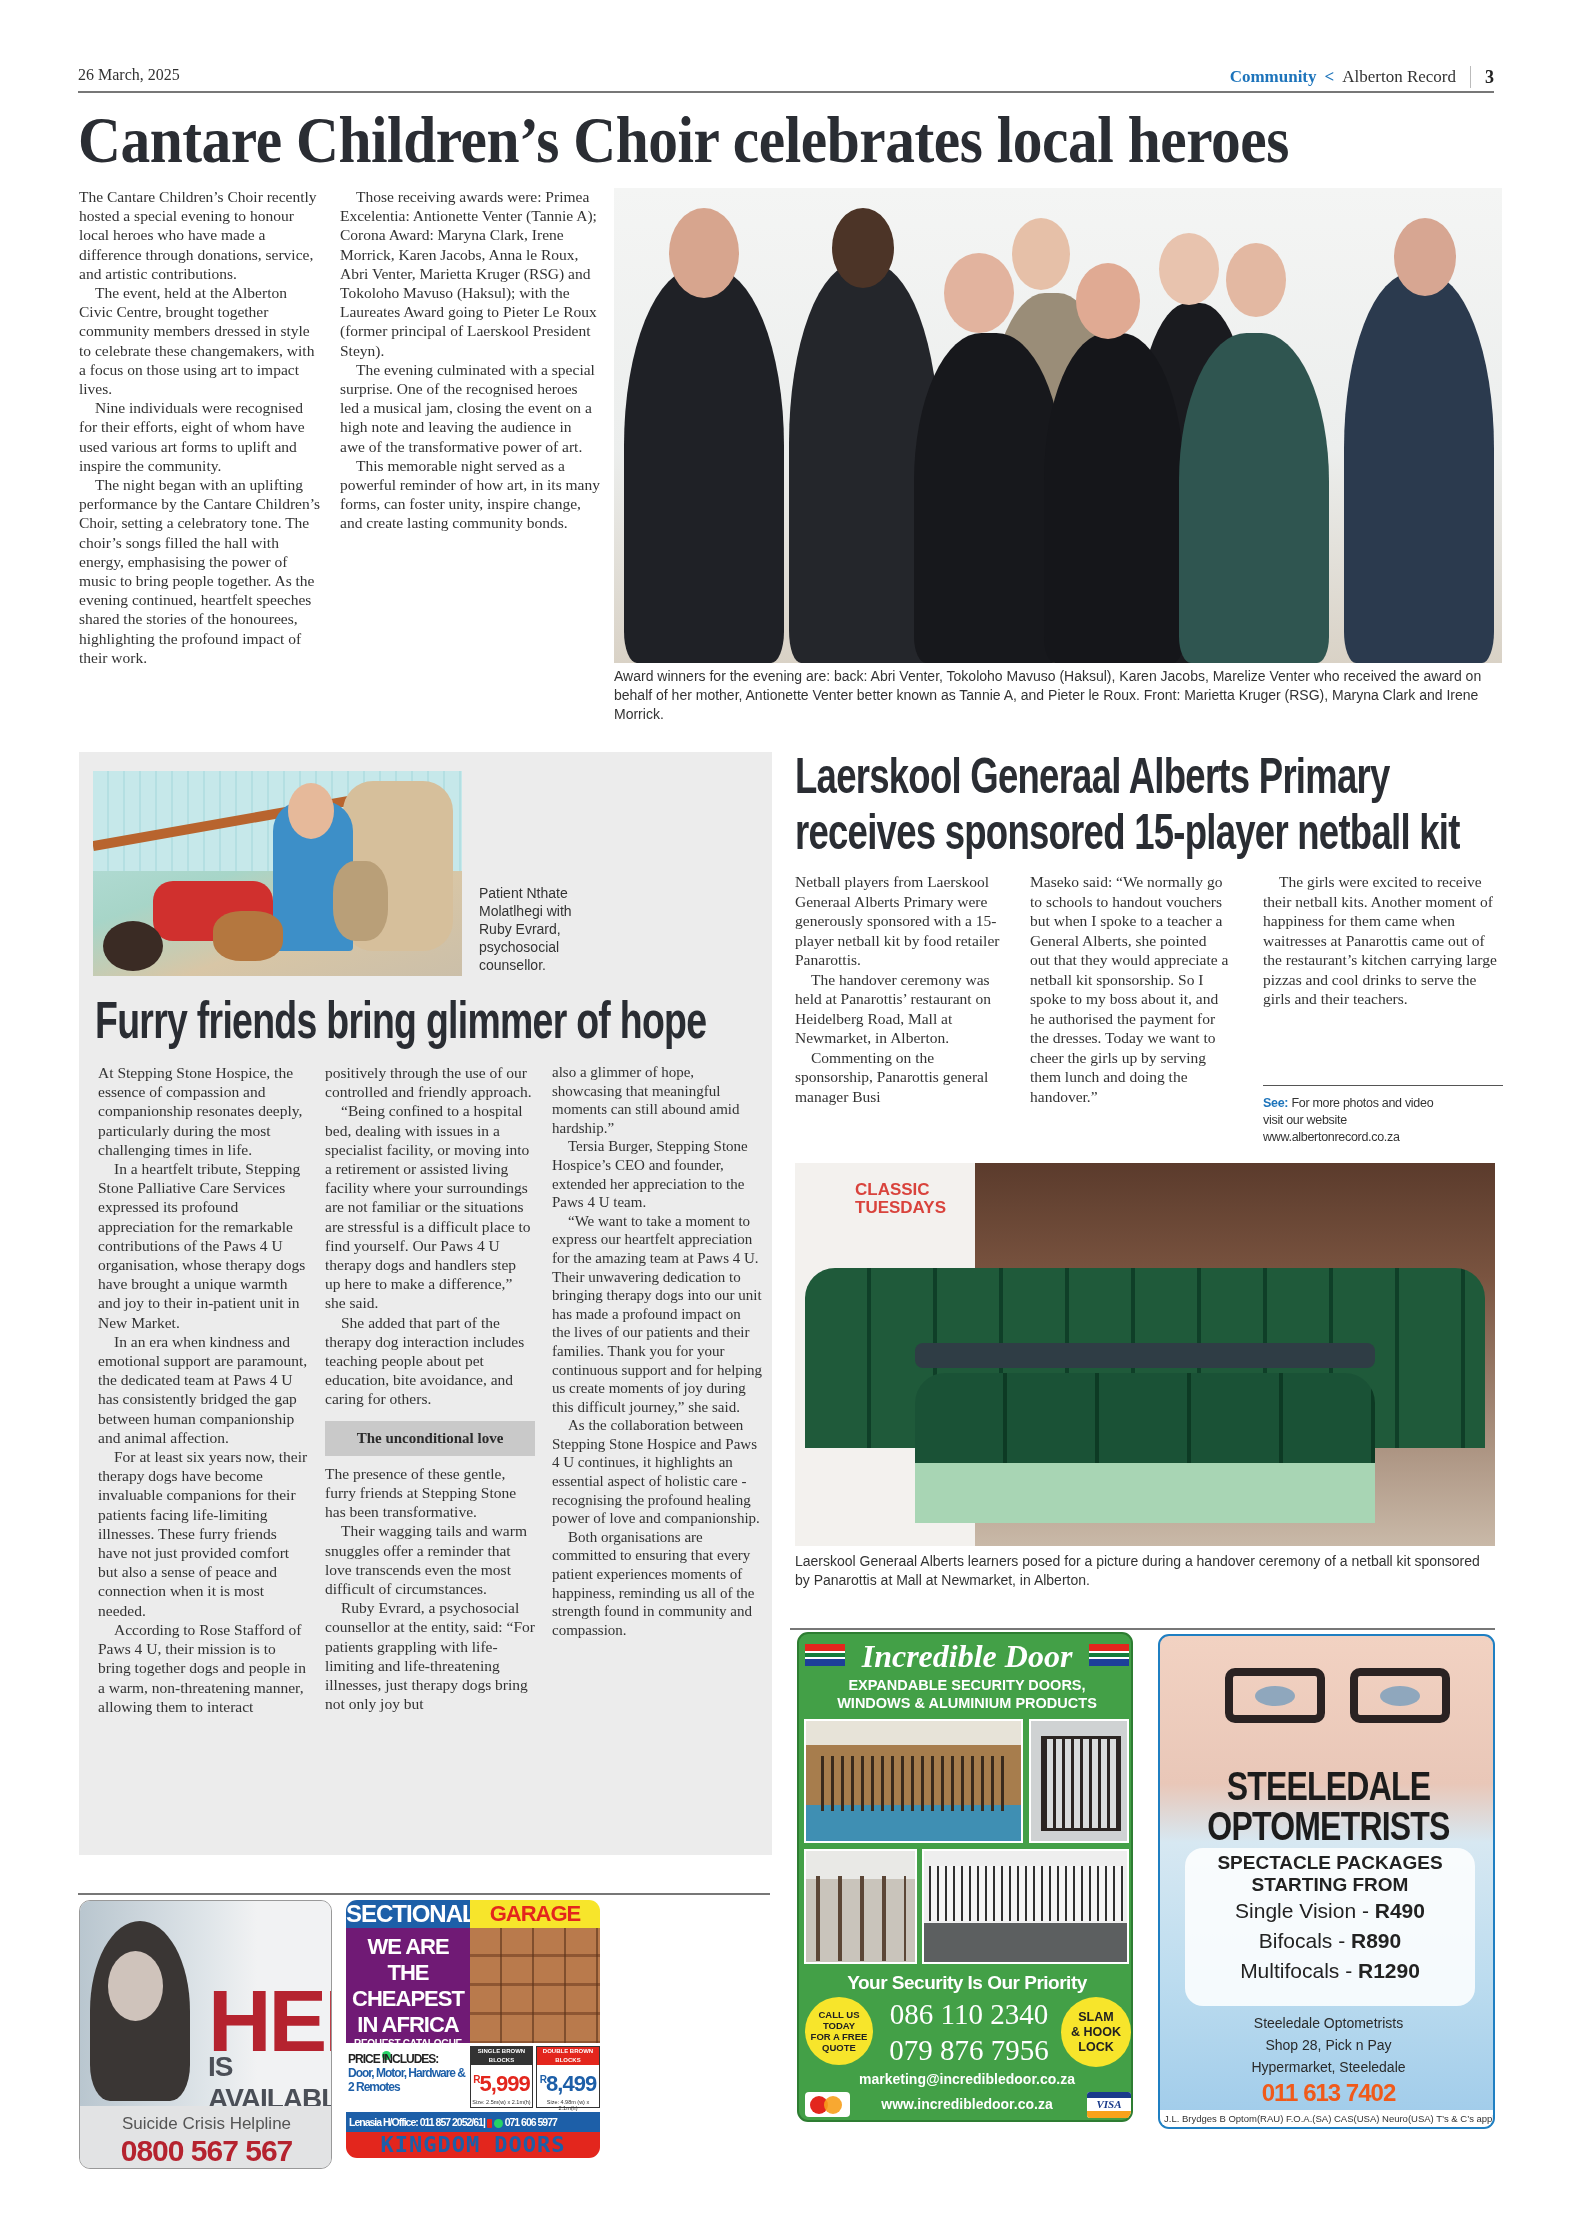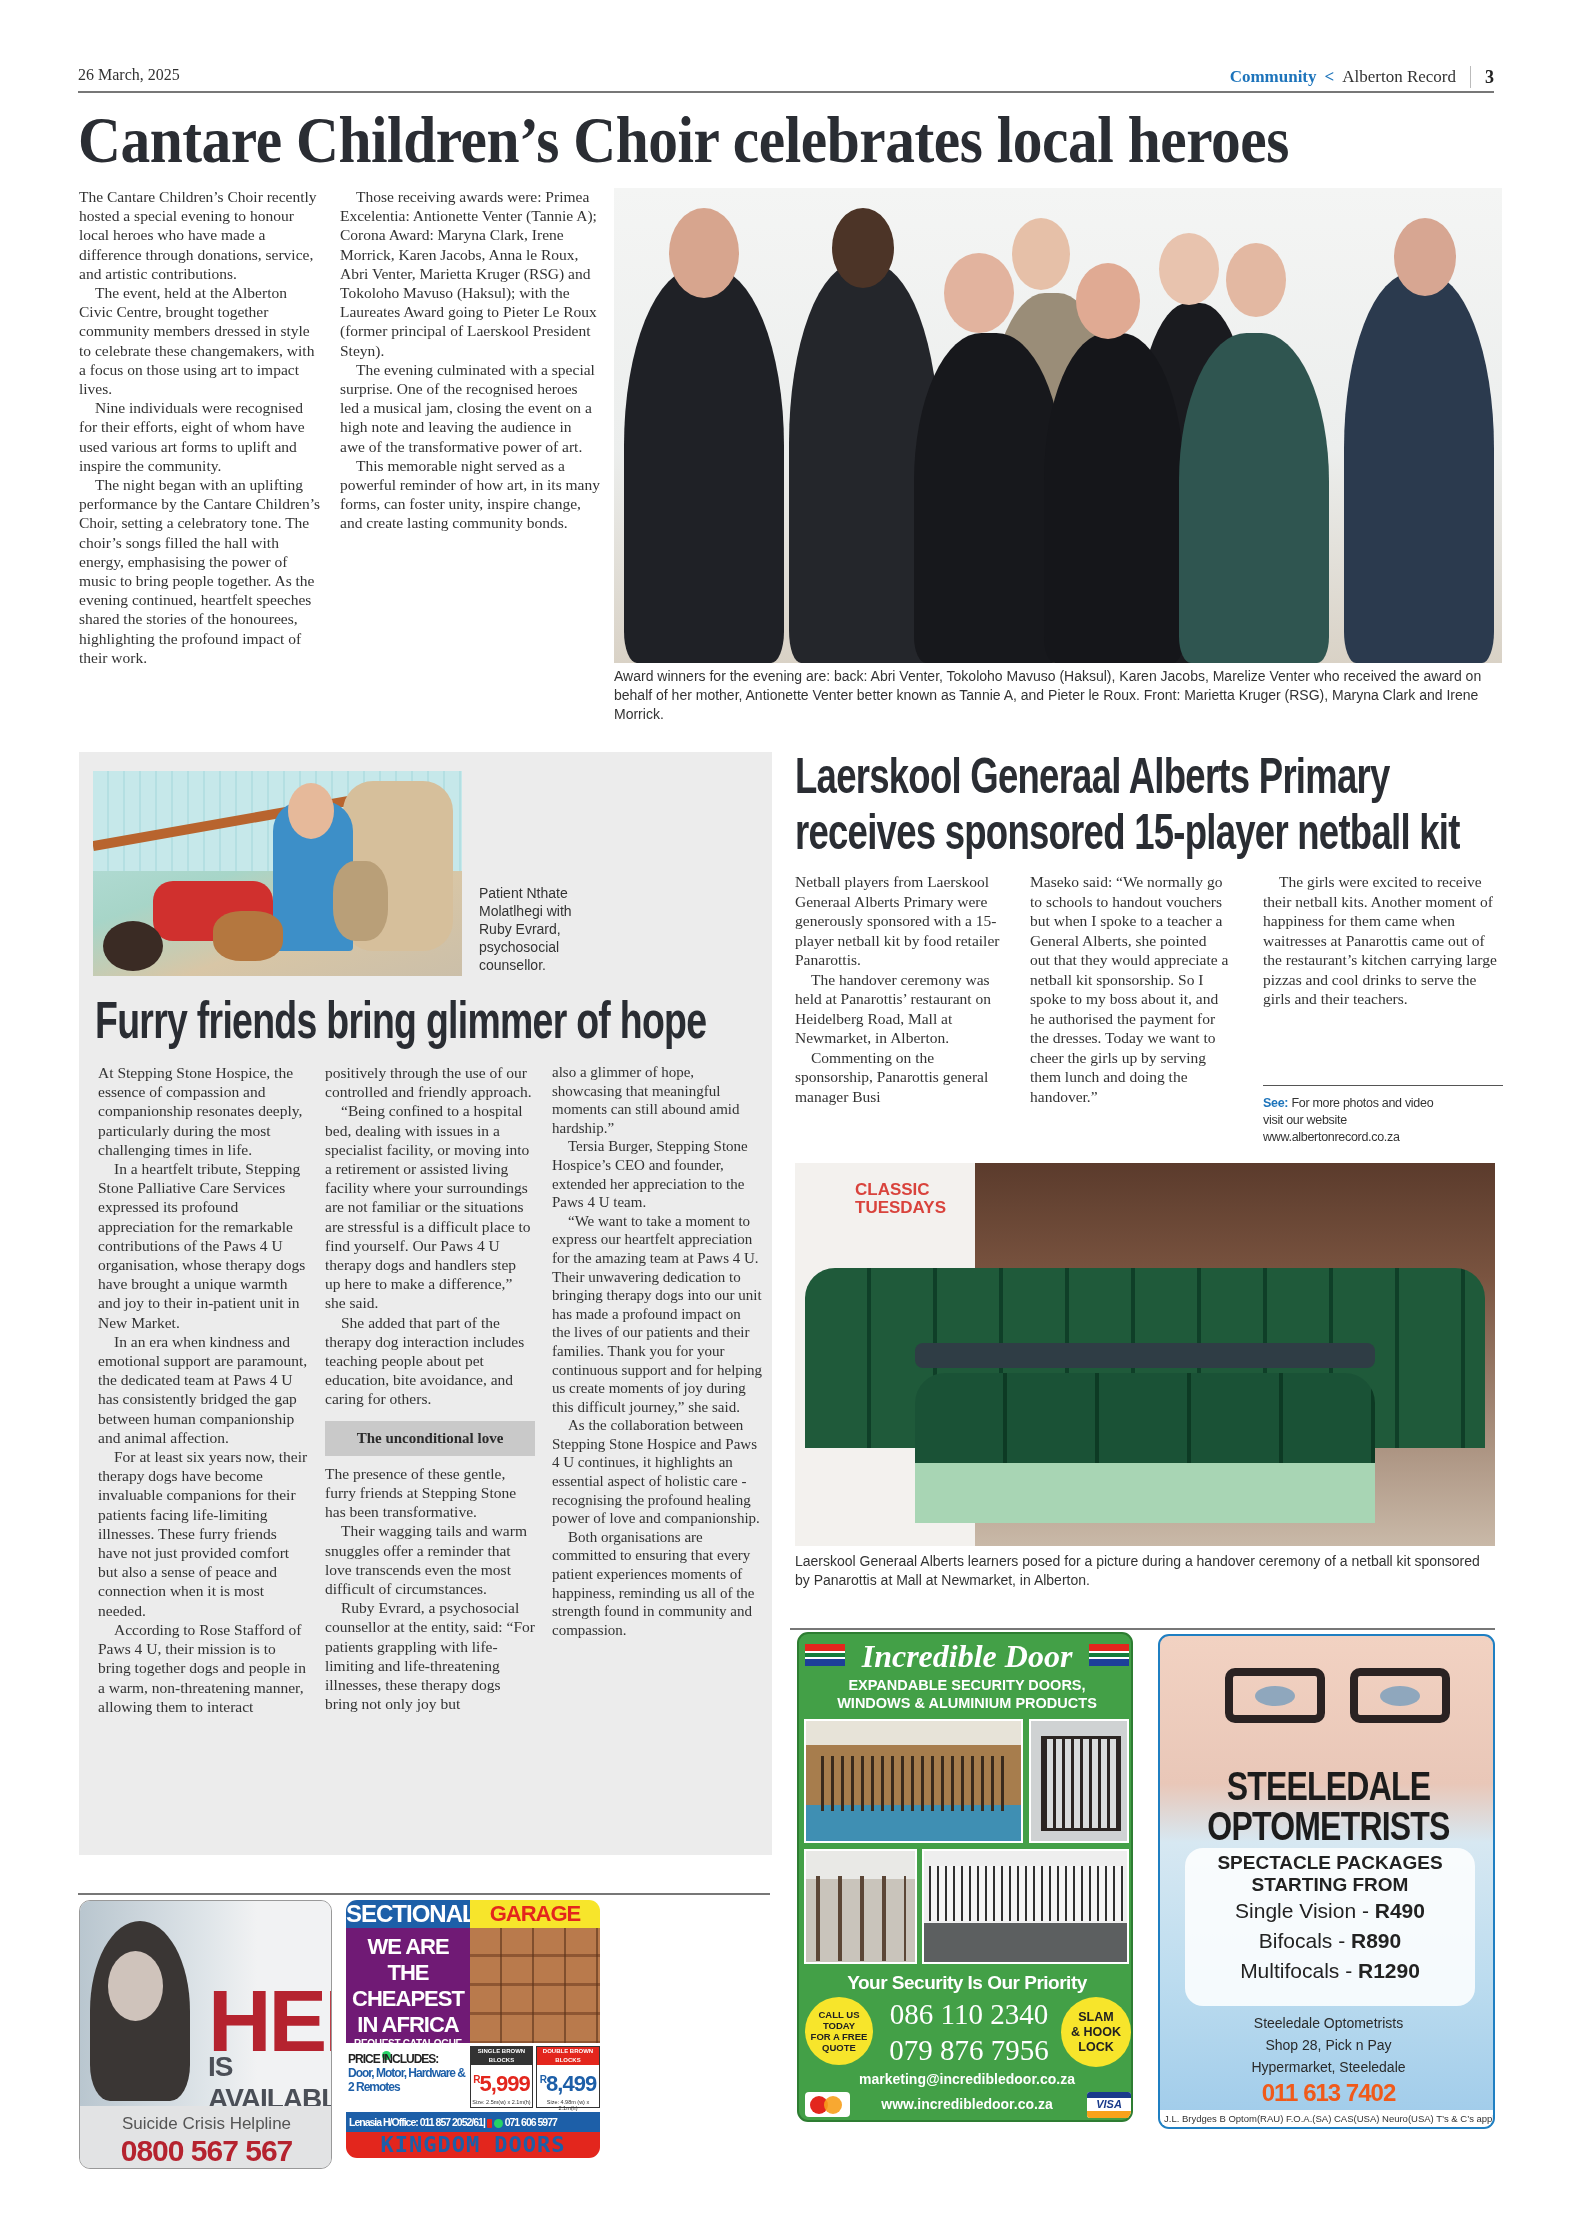--- a/index.html
+++ b/index.html
@@ -136,21 +136,21 @@
   <p>For at least six years now, their therapy dogs have become invaluable companions for their patients facing life-limiting illnesses. These furry friends have not just provided comfort but also a sense of peace and connection when it is most needed.</p>
   <p>According to Rose Stafford of Paws 4 U, their mission is to bring together dogs and people in a warm, non-threatening manner, allowing them to interact</p>
 </div>
 <div class="abs body-text" style="left:325px; top:1063px; width:210px;">
   <p class="first">positively through the use of our controlled and friendly approach.</p>
   <p>“Being confined to a hospital bed, dealing with issues in a specialist facility, or moving into a retirement or assisted living facility where your surroundings are not familiar or the situations are stressful is a difficult place to find yourself. Our Paws 4 U therapy dogs and handlers step up here to make a difference,” she said.</p>
   <p>She added that part of the therapy dog interaction includes teaching people about pet education, bite avoidance, and caring for others.</p>
   <div class="subhead-box" style="margin:12px 0 8px 0;">The unconditional love</div>
   <p class="first">The presence of these gentle, furry friends at Stepping Stone has been transformative.</p>
   <p>Their wagging tails and warm snuggles offer a reminder that love transcends even the most difficult of circumstances.</p>
-  <p>Ruby Evrard, a psychosocial counsellor at the entity, said: “For patients grappling with life-limiting and life-threatening illnesses, these therapy dogs bring not only joy but</p>
+  <p>Ruby Evrard, a psychosocial counsellor at the entity, said: “For patients grappling with life-limiting and life-threatening illnesses, just therapy dogs bring not only joy but</p>
 </div>
 <div class="abs body-text" style="left:552px; top:1063px; width:210px; font-size:15px; line-height:18.6px;">
   <p class="first">also a glimmer of hope, showcasing that meaningful moments can still abound amid hardship.”</p>
   <p>Tersia Burger, Stepping Stone Hospice’s CEO and founder, extended her appreciation to the Paws 4 U team.</p>
   <p>“We want to take a moment to express our heartfelt appreciation for the amazing team at Paws 4 U. Their unwavering dedication to bringing therapy dogs into our unit has made a profound impact on the lives of our patients and their families. Thank you for your continuous support and for helping us create moments of joy during this difficult journey,” she said.</p>
   <p>As the collaboration between Stepping Stone Hospice and Paws 4 U continues, it highlights an essential aspect of holistic care - recognising the profound healing power of love and companionship.</p>
   <p>Both organisations are committed to ensuring that every patient experiences moments of happiness, reminding us all of the strength found in community and compassion.</p>
 </div>
 
 <h2 class="abs headline-cond" style="left:795px; top:748px; font-size:50px; line-height:56px; white-space:nowrap; transform:scaleX(0.73);">Laerskool Generaal Alberts Primary</h2>
@@ -281,21 +281,21 @@
     <div>LOCK</div>
   </div>
   <div style="position:absolute; left:0; top:436px; width:336px; text-align:center; font-weight:bold; font-size:14px; line-height:18px;">marketing@incredibledoor.co.za</div>
   <div style="position:absolute; left:6px; top:458px; width:45px; height:25px; background:#fff; border-radius:4px;">
     <div style="position:absolute; left:5px; top:4px; width:18px; height:18px; border-radius:50%; background:#e3261d;"></div>
     <div style="position:absolute; left:19px; top:4px; width:18px; height:18px; border-radius:50%; background:#f79e1b; opacity:0.9;"></div>
   </div>
   <div style="position:absolute; left:50px; top:460px; width:236px; text-align:center; font-weight:bold; font-size:14px; line-height:20px;">www.incredibledoor.co.za</div>
   <div style="position:absolute; left:288px; top:458px; width:44px; height:26px; background:#fff; border-radius:3px; overflow:hidden;">
     <div style="height:6px; background:#1a3b8b;"></div>
-    <div style="color:#1a3b8b; font-weight:bold; font-style:italic; font-size:11px; text-align:center; line-height:13px;">VISA</div>
+    <div style="color:#1a3b8b; font-weight:bold; font-style:italic; font-size:11px; text-align:center; line-height:13px;font-family:Liberation Serif, serif;">VISA</div>
     <div style="height:7px; background:#f7a21b;"></div>
   </div>
 </div>
 
 <div class="abs ad opt-ad" style="left:1158px; top:1634px; width:337px; height:495px;">
 
   <div style="position:absolute; left:65px; top:32px; width:100px; height:55px; border:8px solid #2a2222; border-radius:10px;"></div>
   <div style="position:absolute; left:190px; top:32px; width:100px; height:55px; border:8px solid #2a2222; border-radius:10px;"></div>
   <div style="position:absolute; left:95px; top:50px; width:40px; height:20px; border-radius:50%; background:#8fa7bd;"></div>
   <div style="position:absolute; left:220px; top:50px; width:40px; height:20px; border-radius:50%; background:#8fa7bd;"></div>

